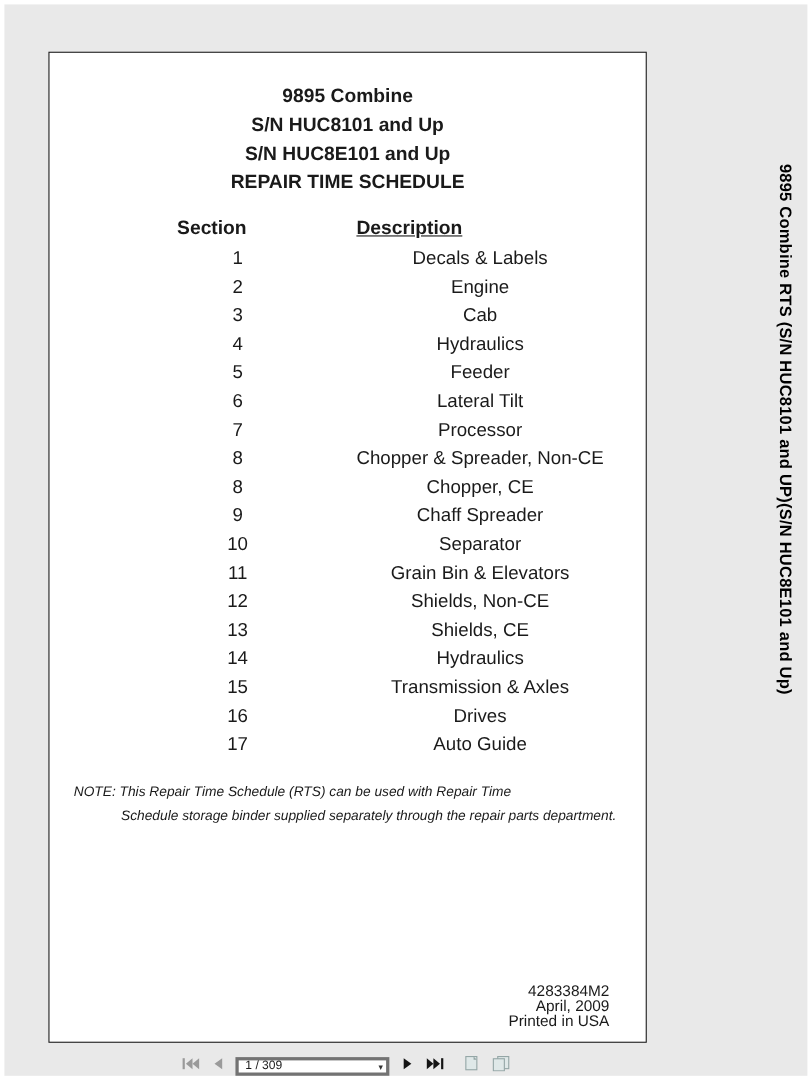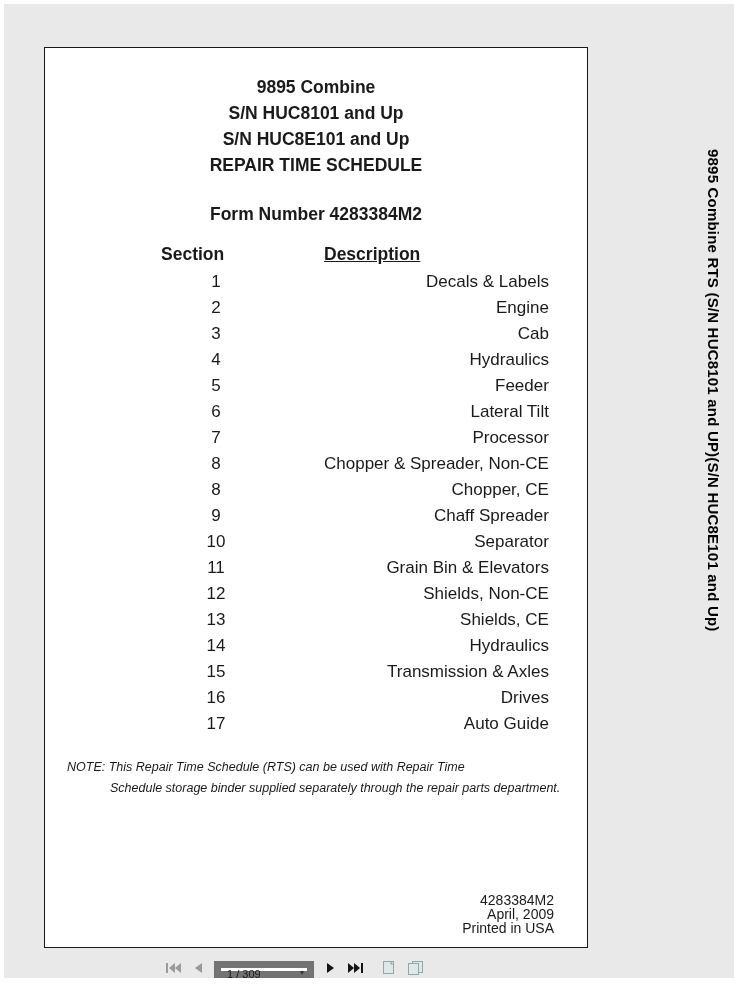--- a/index.html
+++ b/index.html
@@ -53,21 +53,21 @@
   table.toc th {
     font-size: 17.5px;
     font-weight: bold;
     padding: 0 0 2px 0;
     height: 26px;
   }
   table.toc th.sec-h { width: 110px; text-align: left; }
   table.toc th.desc-h { text-align: left; padding-left: 53px; text-decoration: underline; }
   table.toc td { height: 26px; padding: 0; vertical-align: middle; }
   table.toc td.sec { width: 110px; text-align: center; }
-  table.toc td.desc { text-align: right; padding-left: 53px; white-space: nowrap; }
+  table.toc td.desc { text-align: center; padding-left: 53px; white-space: nowrap; }
   .note {
     margin-top: 20px;
     padding-left: 22px;
     font-style: italic;
     font-size: 12.5px;
     line-height: 21px;
   }
   .note .note-line2 { padding-left: 43px; }
   .page-footer {
     position: absolute;
@@ -98,26 +98,26 @@
   }
   .tb-btn {
     display: inline-flex;
     align-items: center;
     justify-content: center;
     width: 18px; height: 16px;
     cursor: pointer;
   }
   .page-box {
     display: inline-flex;
-    align-items: flex-start;
+    align-items: flex-end;
     justify-content: space-between;
     box-sizing: border-box;
-    width: 100px; height: 17px;
+    width: 140px; height: 17px;
     background: #ffffff;
-    border: 7px solid #737373;
+    border: 3px solid #737373;
     font-size: 11px;
     padding: 0 3px 0 6px;
     cursor: pointer;
   }
   .page-box .caret { font-size: 8px; color: #333; }
   .view-icons { display: inline-flex; gap: 9px; margin-left: 8px; }
 </style>
 </head>
 <body>
 
@@ -125,21 +125,20 @@
 
   <div class="page">
 
     <div class="title-block">
       <div>9895 Combine</div>
       <div>S/N HUC8101 and Up</div>
       <div>S/N HUC8E101 and Up</div>
       <div>REPAIR TIME SCHEDULE</div>
     </div>
 
-    <div class="form-number">Form Number 4283384M2</div>
 
 
     <table class="toc">
       <thead>
         <tr>
           <th class="sec-h">Section</th>
           <th class="desc-h">Description</th>
         </tr>
       </thead>
       <tbody>

